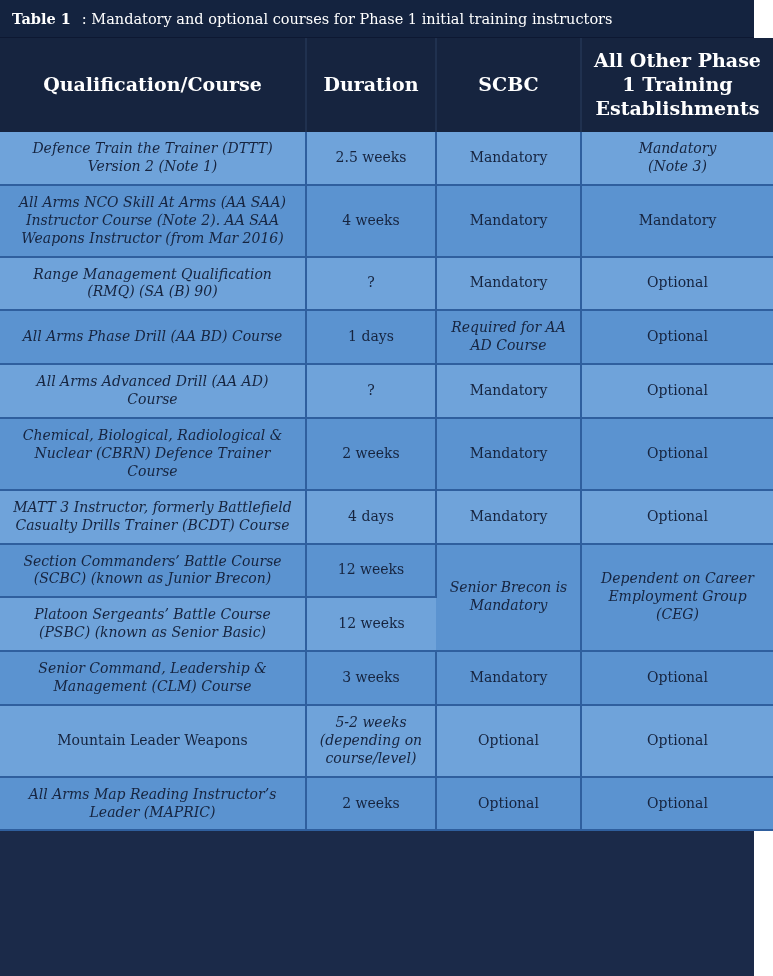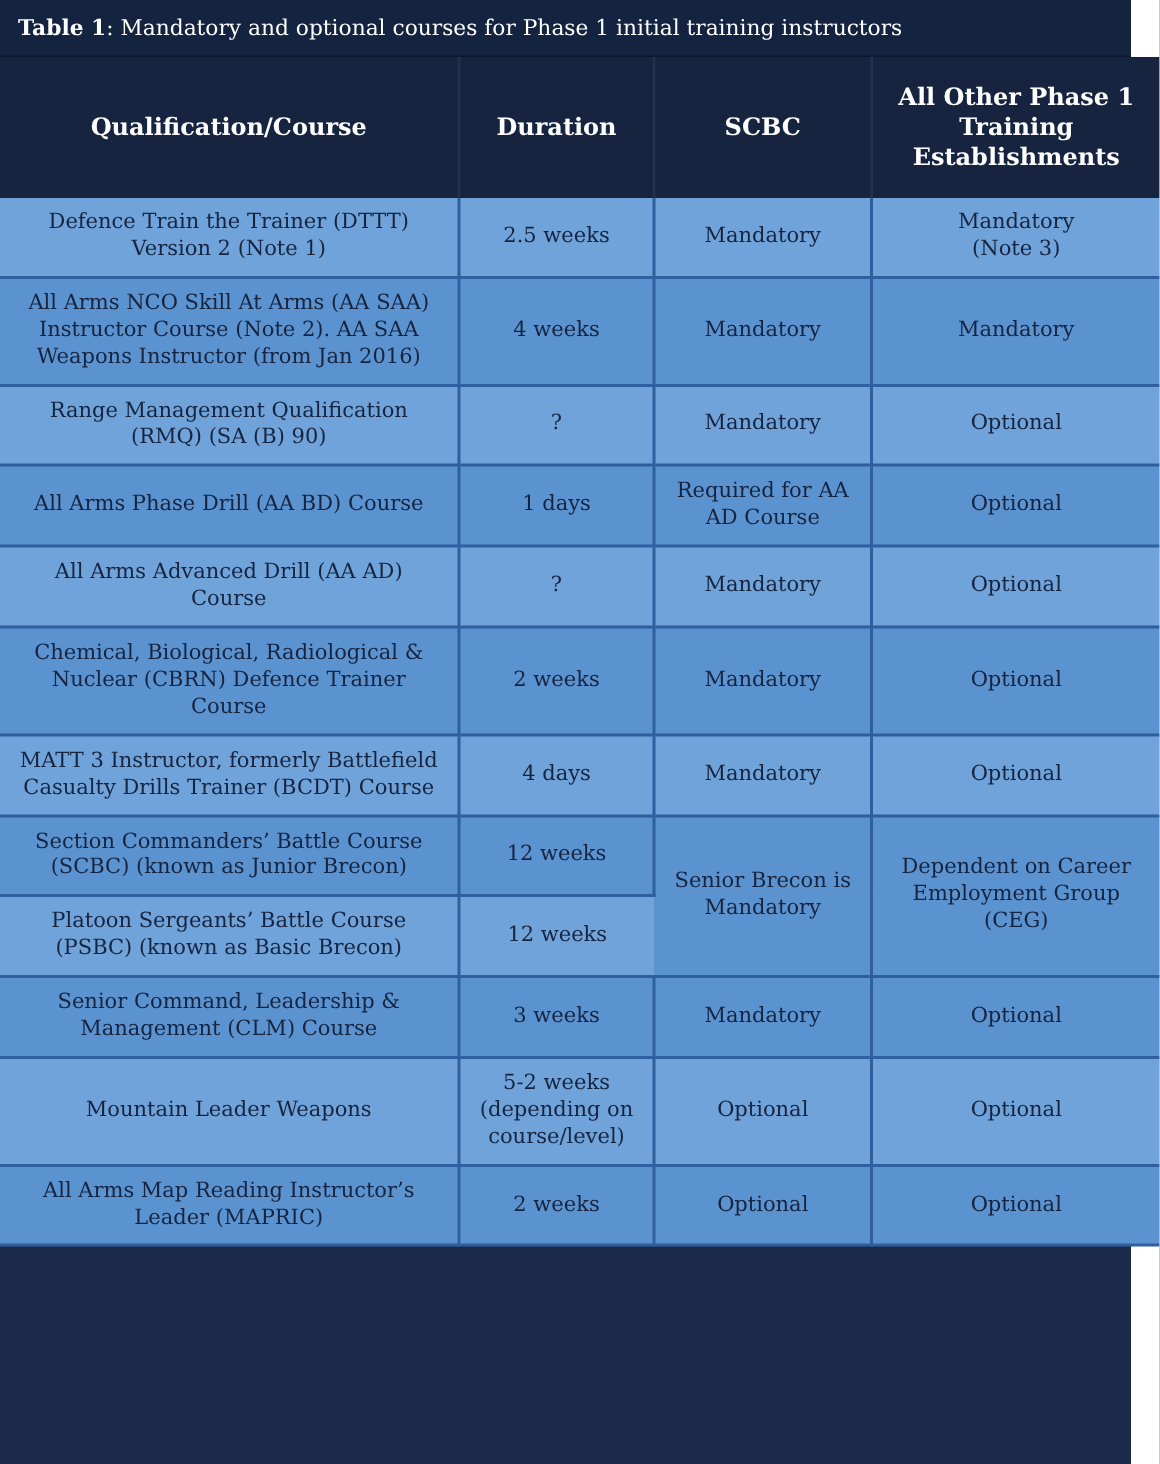--- a/index.html
+++ b/index.html
@@ -30,36 +30,37 @@
     align-items: center;
     padding: 0 12px;
     border-bottom: 1px solid #0d1832;
   }
   .caption .lbl {
     font-weight: bold;
     white-space: pre;
   }
   .caption .txt {
     white-space: pre;
+    margin-left: 11px;
   }
   table {
     border-collapse: collapse;
     width: 773px;
     table-layout: fixed;
   }
   col.c0 { width: 306px; }
   col.c1 { width: 130px; }
   col.c2 { width: 145px; }
   col.c3 { width: 192px; }
 
   thead th {
     background: #16243f;
     color: #ffffff;
     font-weight: bold;
-    font-size: 16px;
+    font-size: 19px;
     height: 86px;
     padding: 4px 8px;
     border-right: 2px solid #20314f;
     text-align: center;
     vertical-align: middle;
     line-height: 1.25;
   }
   thead th:last-child { border-right: none; }
 
   tbody td {
@@ -71,21 +72,21 @@
     line-height: 1.28;
     border-right: 2px solid #2f5f9e;
     border-bottom: 2px solid #2f5f9e;
   }
   tbody td:last-child { border-right: none; }
 
   tbody tr.shade-a td { background: #6fa3da; }
   tbody tr.shade-b td { background: #5b93d0; }
   td.span-b { background: #5b93d0; }
 
-  .cell-multiline { white-space: pre-line; }
+  .cell-multiline { white-space: pre-line; font-style: italic; }
 </style>
 </head>
 <body>
 
 <div id="sheet">
 
   <div class="caption">
     <span class="lbl">Table 1</span>
       <span class="txt">: Mandatory and optional courses for Phase 1 initial training instructors</span>
   </div>
@@ -109,21 +110,21 @@
 
       <tr class="shade-a">
         <td class="cell-multiline">Defence Train the Trainer (DTTT) Version 2 (Note 1)</td>
         <td>2.5 weeks</td>
         <td>Mandatory</td>
         <td class="cell-multiline">Mandatory
 (Note 3)</td>
       </tr>
 
       <tr class="shade-b">
-        <td class="cell-multiline">All Arms NCO Skill At Arms (AA SAA) Instructor Course (Note 2). AA SAA Weapons Instructor (from Jan 2016)</td>
+        <td class="cell-multiline">All Arms NCO Skill At Arms (AA SAA) Instructor Course (Note 2). AA SAA Weapons Instructor (from Mar 2016)</td>
         <td>4 weeks</td>
         <td>Mandatory</td>
         <td>Mandatory</td>
       </tr>
 
       <tr class="shade-a">
         <td class="cell-multiline">Range Management Qualification (RMQ) (SA (B) 90)</td>
         <td>?</td>
         <td>Mandatory</td>
         <td>Optional</td>
@@ -158,21 +159,21 @@
       </tr>
 
       <tr class="shade-b">
         <td class="cell-multiline">Section Commanders’ Battle Course (SCBC) (known as Junior Brecon)</td>
         <td>12 weeks</td>
         <td class="cell-multiline span-b" rowspan="2">Senior Brecon is Mandatory</td>
         <td class="cell-multiline span-b" rowspan="2">Dependent on Career Employment Group (CEG)</td>
       </tr>
 
       <tr class="shade-a">
-        <td class="cell-multiline">Platoon Sergeants’ Battle Course (PSBC) (known as Basic Brecon)</td>
+        <td class="cell-multiline">Platoon Sergeants’ Battle Course (PSBC) (known as Senior Basic)</td>
         <td>12 weeks</td>
       </tr>
 
       <tr class="shade-b">
         <td class="cell-multiline">Senior Command, Leadership &amp; Management (CLM) Course</td>
         <td>3 weeks</td>
         <td>Mandatory</td>
         <td>Optional</td>
       </tr>
 

